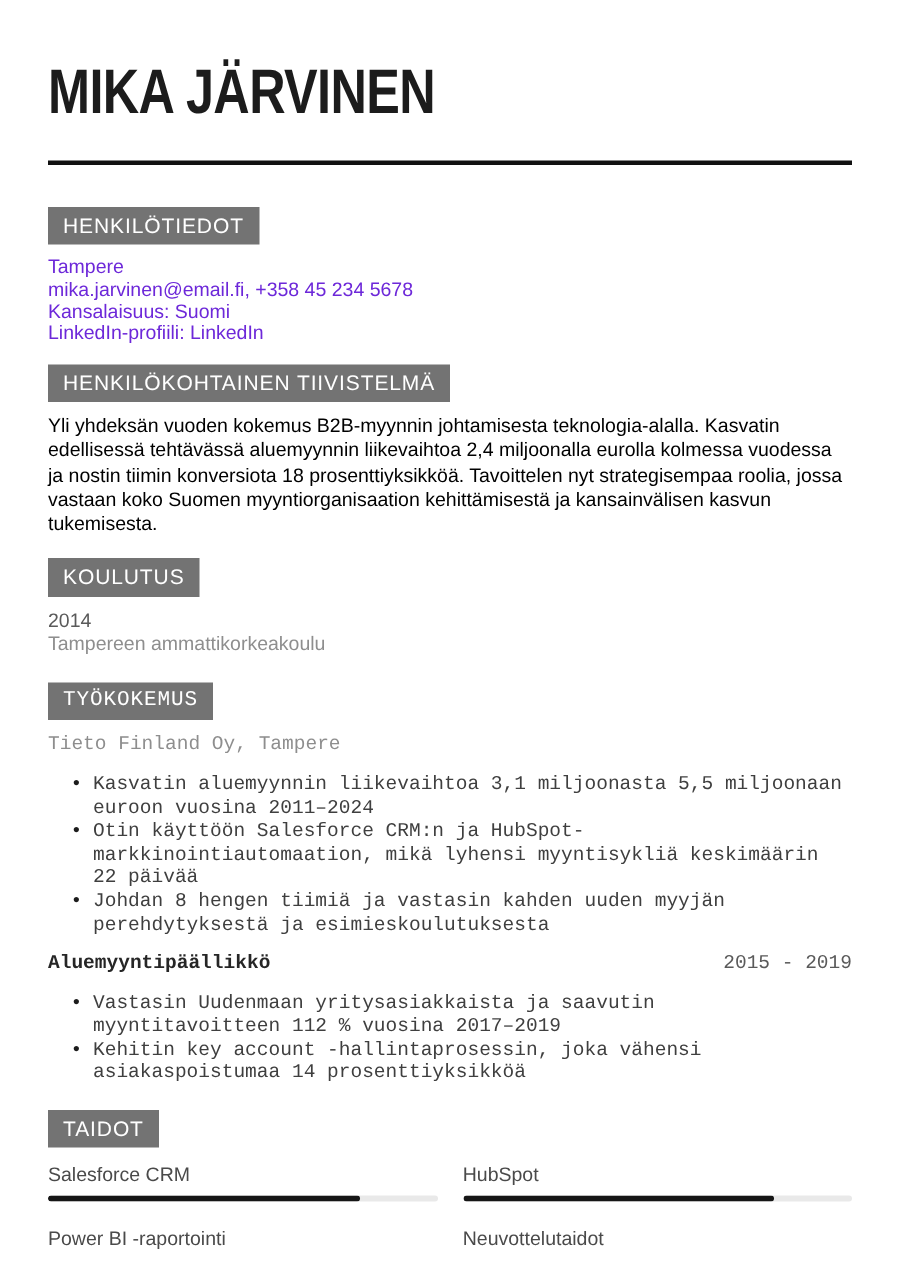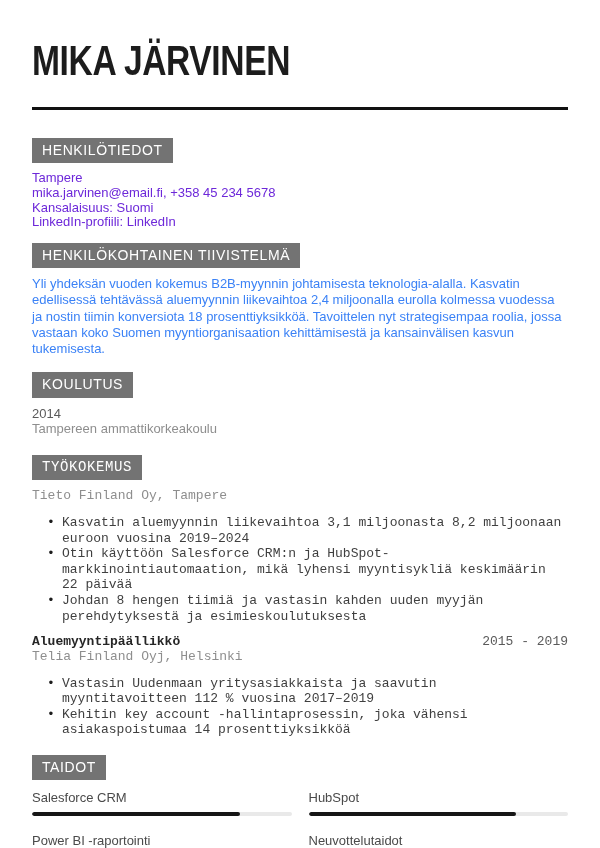--- a/index.html
+++ b/index.html
@@ -30,21 +30,21 @@
   
   .contact { margin-top:8px; font-size:13px; line-height:14.6px; color:#6d28d9; }
   .contact div { margin-top:0; }
 
   .sec-personal { margin-top:28px; }
   .sec-summary  { margin-top:13px; }
   .sec-edu      { margin-top:15px; }
   .sec-work     { margin-top:19px;font-family:Liberation Mono, monospace; }
   .sec-skills   { margin-top:17px; }
 
-  .summary-text { margin-top:8px; font-size:13px; line-height:16.2px; color:#3b82f6; }
+  .summary-text { margin-top:8px; font-size:13px; line-height:16.2px; color:#000000; }
 
   
   .entry { margin-top:9px; }
   .entry-head { display:flex; justify-content:space-between; align-items:flex-start; }
   .entry-title { font-size:13px; font-weight:700; color:#262626; line-height:14.5px; }
   .entry-sub { font-size:13px; color:#8e8e8e; line-height:14.5px; margin-top:0.5px; }
   .entry-date { font-size:13px; color:#5a5a5a; line-height:14.5px; white-space:nowrap; }
 
   ul.bullets { list-style:none; margin-top:11px; }
   ul.bullets li {
@@ -102,32 +102,31 @@
       <div class="entry-sub">Tampereen ammattikorkeakoulu</div>
     </div>
   </div>
 
   <div class="sec-work">
     <span class="badge">TYÖKOKEMUS</span>
 
     <div class="entry">
       <div class="entry-sub">Tieto Finland Oy, Tampere</div>
       <ul class="bullets">
-        <li>Kasvatin aluemyynnin liikevaihtoa 3,1 miljoonasta 8,2 miljoonaan euroon vuosina 2019–2024</li>
+        <li>Kasvatin aluemyynnin liikevaihtoa 3,1 miljoonasta 5,5 miljoonaan euroon vuosina 2011–2024</li>
         <li>Otin käyttöön Salesforce CRM:n ja HubSpot-markkinointiautomaation, mikä lyhensi myyntisykliä keskimäärin 22 päivää</li>
         <li>Johdan 8 hengen tiimiä ja vastasin kahden uuden myyjän perehdytyksestä ja esimieskoulutuksesta</li>
       </ul>
     </div>
 
     <div class="entry job2">
       <div class="entry-head">
         <div class="entry-title">Aluemyyntipäällikkö</div>
         <div class="entry-date">2015 - 2019</div>
       </div>
-      <div class="entry-sub">Telia Finland Oyj, Helsinki</div>
       <ul class="bullets">
         <li>Vastasin Uudenmaan yritysasiakkaista ja saavutin myyntitavoitteen 112 % vuosina 2017–2019</li>
         <li>Kehitin key account -hallintaprosessin, joka vähensi asiakaspoistumaa 14 prosenttiyksikköä</li>
       </ul>
     </div>
   </div>
 
   <div class="sec-skills">
     <span class="badge">TAIDOT</span>
     <div class="skills-grid">

